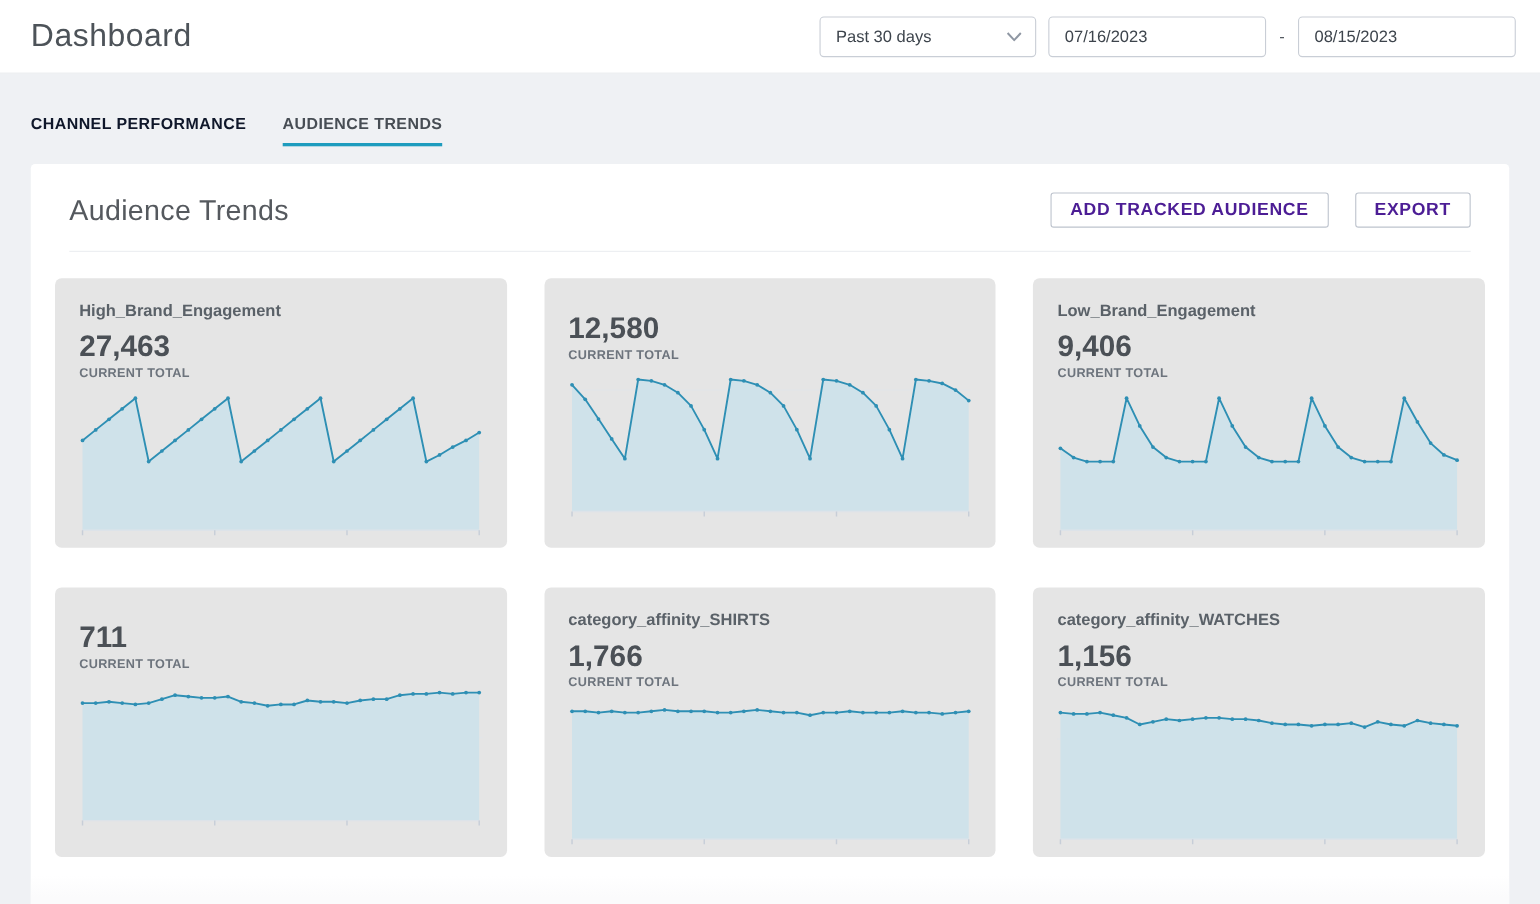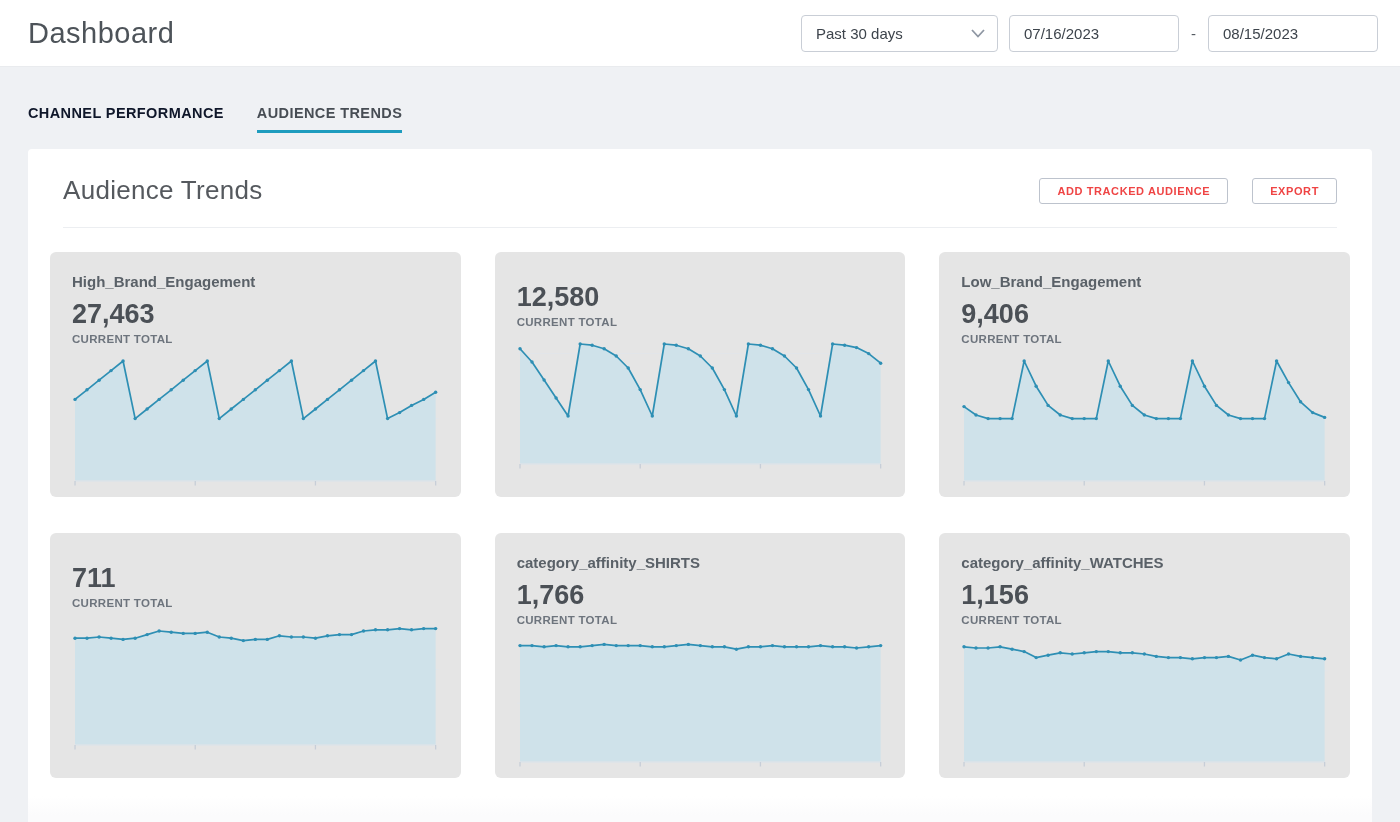--- a/index.html
+++ b/index.html
@@ -24,21 +24,21 @@
   }
   .topbar-controls { margin-left:auto; display:flex; align-items:center; gap:11px; }
   .select-box {
     width:197px; height:37px; background:#fff;
     border:1px solid #c9ced6; border-radius:4px;
     display:flex; align-items:center; padding:0 12px 0 14px;
     font-size:15px; color:#3d444c; cursor:pointer;
   }
   .select-box .chev { margin-left:auto; display:flex; }
   .date-input {
-    width:170px; height:37px; background:#fff;
+    width:198px; height:37px; background:#fff;
     border:1px solid #c9ced6; border-radius:4px;
     font-size:15px; color:#3d444c; padding:0 14px;
     font-family:"Liberation Sans", sans-serif;
   }
   .date-sep { font-size:15px; color:#555b62; padding:0 1px; }
 
   
   .tabs { display:flex; gap:33px; margin:38px 0 0 28px; }
   .tab {
     font-size:14.5px; font-weight:bold; letter-spacing:0.4px;
@@ -54,22 +54,22 @@
     padding:26px 22px 60px 22px;
     min-height:680px;
   }
   .panel-header {
     display:flex; align-items:center; padding:0 13px;
   }
   .panel-title { font-size:26px; font-weight:300; letter-spacing:0.3px; color:#55595e; }
   .panel-buttons { margin-left:auto; display:flex; gap:24px; }
   .outline-btn {
     background:#fff; border:1px solid #bdc3cd; border-radius:3px;
-    font-size:11px; font-weight:bold; letter-spacing:0.6px;
-    color:#ef4444; padding:6px 17px; cursor:pointer;
+    font-size:16px; font-weight:bold; letter-spacing:0.6px;
+    color:#4c1d95; padding:6px 17px; cursor:pointer;
     font-family:"Liberation Sans", sans-serif;
   }
   .panel-divider { height:1px; background:#eceef1; margin:21px 13px 0 13px; }
 
   
   .cards-grid {
     display:grid; grid-template-columns:repeat(3, 1fr);
     gap:36px 34px; margin-top:24px;
   }
   .metric-card {

